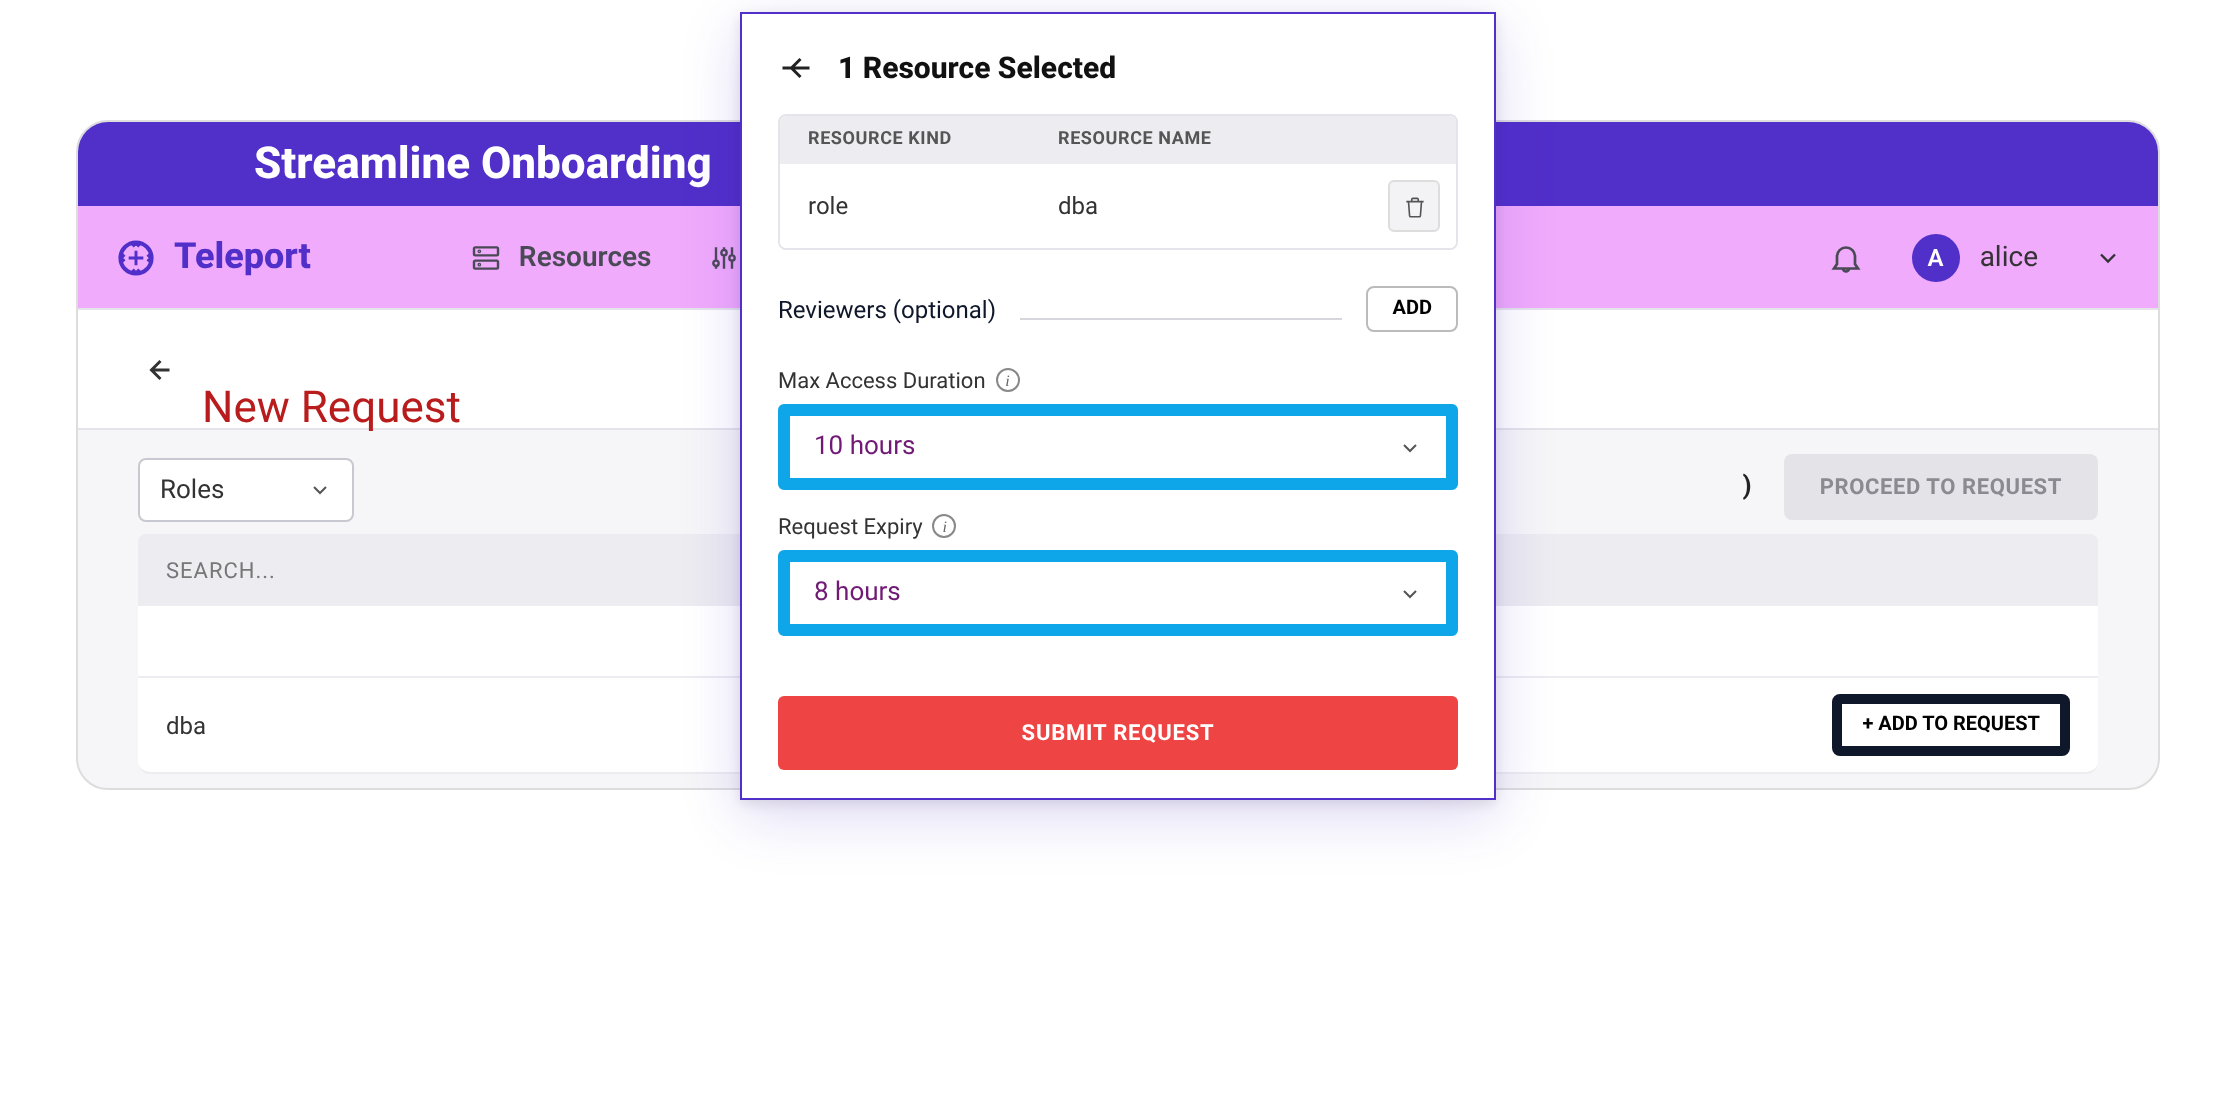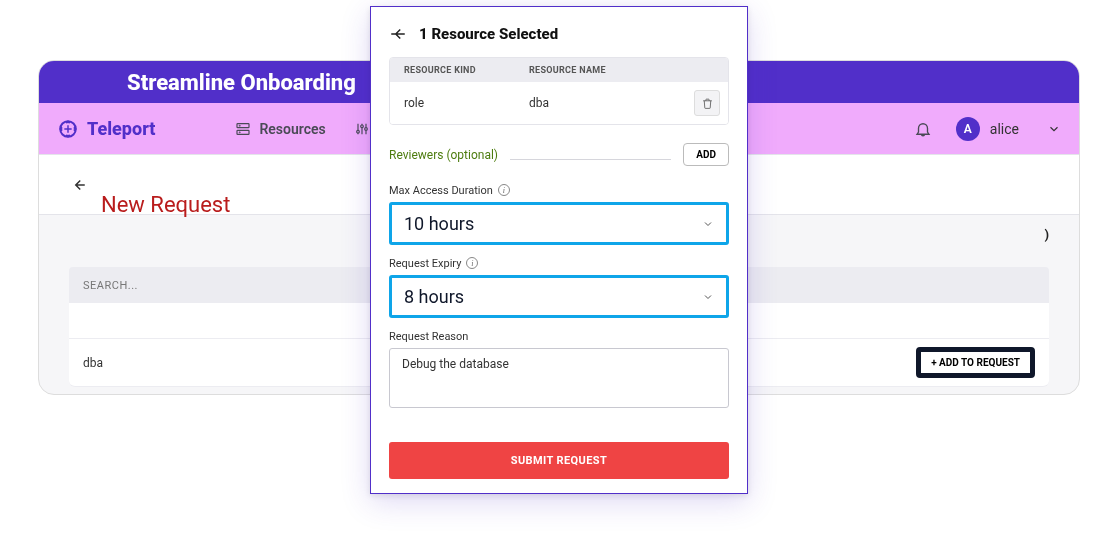--- a/index.html
+++ b/index.html
@@ -262,47 +262,47 @@
     background: #f3f3f5;
     display: flex; align-items: center; justify-content: center;
     cursor: pointer;
   }
   .trash-btn svg { width: 13px; height: 13px; stroke: #555; stroke-width: 1.5; fill: none; }
 
   .rev-row {
     display: flex; align-items: center; gap: 12px;
     margin-bottom: 18px;
   }
-  .rev-label { font-size: 12px; color: #4d7c0f; }
+  .rev-label { font-size: 12px; color: #0f172a; }
   .rev-line { flex: 1 1 auto; border-bottom: 1px solid #d6d6dc; height: 1px; margin-top: 10px; }
   .add-btn {
     border: 1px solid #bbb;
     background: #fff;
     border-radius: 4px;
     font-size: 10px;
     font-weight: 700;
     padding: 5px 12px;
     cursor: pointer;
   }
 
   .field-group { margin-bottom: 12px; }
   .field-label { font-size: 11px; color: #333; display: flex; gap: 5px; margin-bottom: 5px; }
   .info-icon {
     width: 12px; height: 12px; border: 1px solid #888; border-radius: 50%;
     display: inline-flex; align-items: center; justify-content: center;
     font-size: 8px; color: #666; font-style: italic; font-family: serif;
   }
   .select-field {
     width: 100%;
-    border: 3px solid #0ea5e9;
+    border: 6px solid #0ea5e9;
     border-radius: 3px;
     background: #fff;
     padding: 8px 12px;
-    font-size: 18px;
-    color: #0f172a;
+    font-size: 13px;
+    color: #701a75;
     display: flex; align-items: center; justify-content: space-between;
   }
   .textarea-field {
     width: 100%;
     min-height: 60px;
     border: 1px solid #c8c8d0;
     border-radius: 3px;
     background: #fff;
     padding: 8px 12px;
     font-size: 12px;
@@ -378,23 +378,30 @@
   </div>
 
   <div class="subheader">
     <svg class="back-arrow" viewBox="0 0 24 24">
         <path d="M15 6l-6 6 6 6M9 12h12"></path>
       </svg>
     <span class="subheader-title">New Request</span>
   </div>
 
   <div class="content">
+    <div class="roles-select">
+      <span>Roles</span>
+      <svg class="chev-sm" viewBox="0 0 24 24">
+          <path d="M6 9l6 6 6-6"></path>
+        </svg>
+    </div>
 
     <div class="right-info">
       <span class="paren-badge">)</span>
+      <button class="proceed-btn">PROCEED TO REQUEST</button>
     </div>
 
     <div class="pager">
       <span>SHOWING</span>
       <span>1 - 1</span>
       <span class="of">OF</span>
       <span>1</span>
       <span class="pager-btn">
         <svg viewBox="0 0 24 24">
             <path d="M14 6l-6 6 6 6"></path>
@@ -472,21 +479,15 @@
       <span class="info-icon">i</span>
     </div>
     <div class="select-field">
       <span>8 hours</span>
       <svg class="chev-sm" viewBox="0 0 24 24">
           <path d="M6 9l6 6 6-6"></path>
         </svg>
     </div>
   </div>
 
-  <div class="field-group">
-    <div class="field-label">
-      <span>Request Reason</span>
-    </div>
-    <textarea class="textarea-field" style="">Debug the database</textarea>
-  </div>
 
   <button class="submit-btn">SUBMIT REQUEST</button>
 </div>
 
 </body></html>

